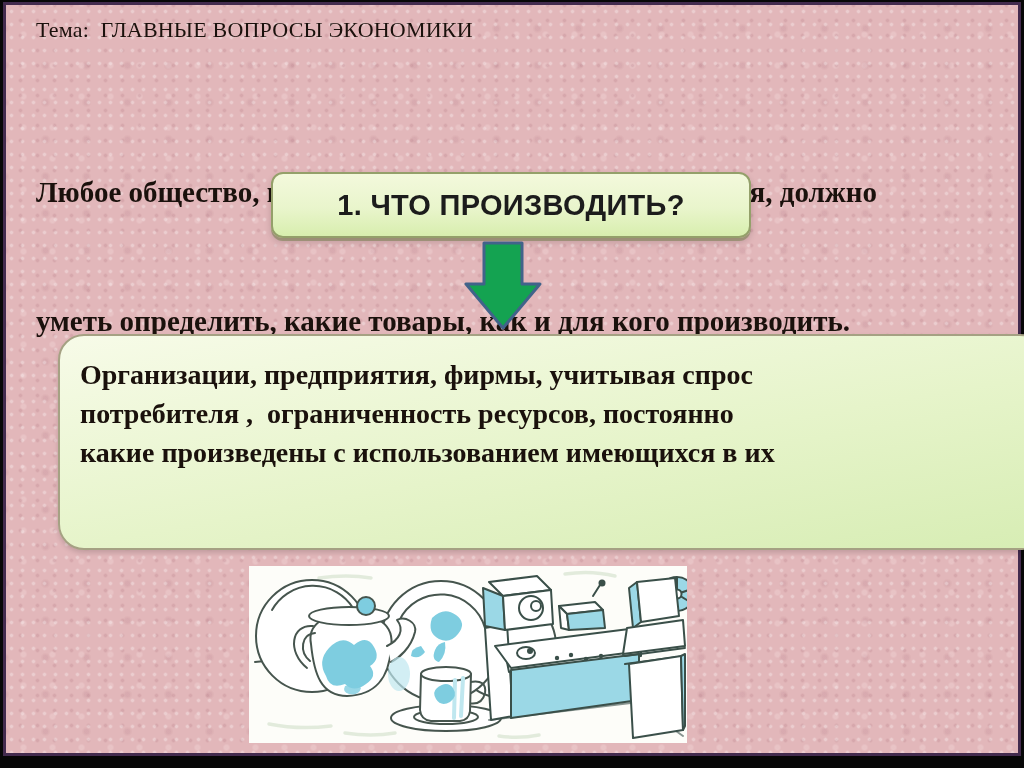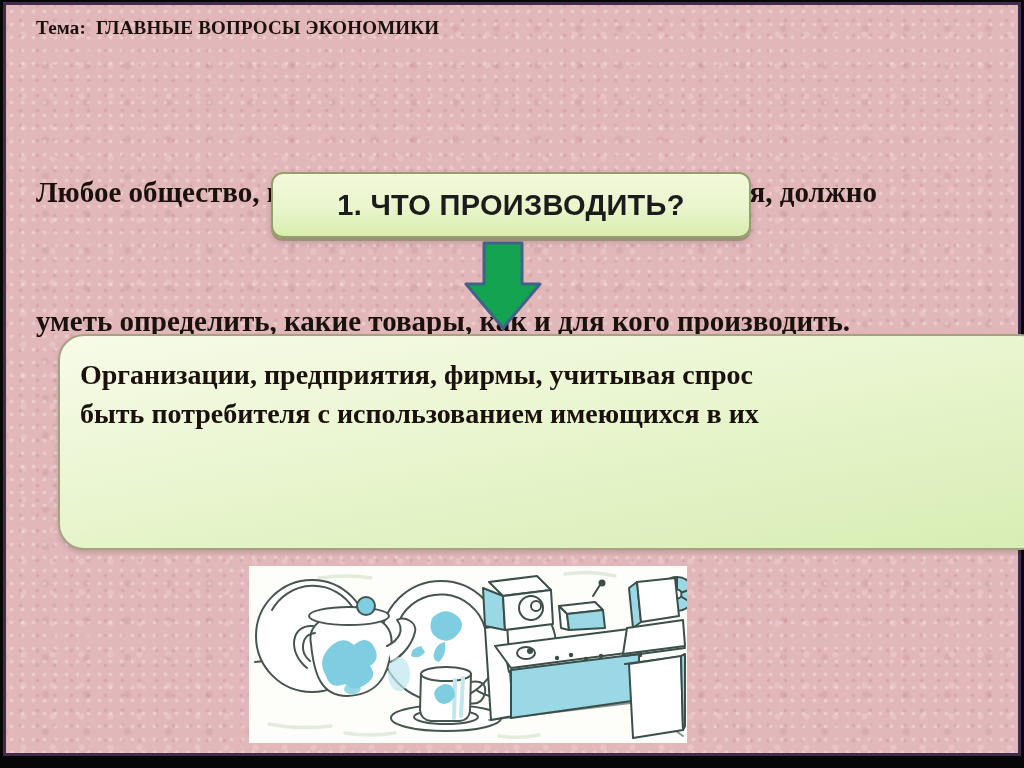--- a/index.html
+++ b/index.html
@@ -16,21 +16,21 @@
     background-image:
       radial-gradient(circle, rgba(255,255,255,.30) 1px, rgba(255,255,255,0) 2.5px),
       radial-gradient(circle, rgba(187,130,140,.30) 1px, rgba(187,130,140,0) 2.5px),
       radial-gradient(circle, rgba(255,238,238,.22) 2px, rgba(255,238,238,0) 4px),
       radial-gradient(circle, rgba(178,122,133,.20) 2px, rgba(178,122,133,0) 5px);
     background-size:11px 13px,17px 15px,29px 31px,41px 37px;
     background-position:0 0,6px 8px,3px 14px,19px 5px;
   }
   .title{
     position:absolute;left:30px;top:12px;
-    font-size:19px;font-weight:bold;color:#1a110c;
+    font-size:22px;font-weight:normal;color:#1a110c;
     white-space:pre-wrap;letter-spacing:.2px;
   }
   .intro{
     position:absolute;left:30px;top:80px;width:975px;
     font-size:29px;font-weight:bold;color:#1a110c;
     line-height:43px;white-space:pre-wrap;
   }
   .qbox{
     position:absolute;left:265px;top:167px;width:480px;height:66px;
     box-sizing:border-box;border:2px solid #94a06a;border-radius:12px;
@@ -77,21 +77,22 @@
     <div class="qbox">
       <span>1. ЧТО ПРОИЗВОДИТЬ?</span>
     </div>
 
     <svg class="arrow" width="92" height="92" viewBox="0 0 92 92">
       <polygon points="27,3 65,3 65,44 83,44 46,88 9,44 27,44" stroke="#41638a" stroke-width="3" stroke-linejoin="round" fill="#14a351"></polygon>
     </svg>
 
     <div class="abox">
       <div class="aline">Организации, предприятия, фирмы, учитывая спрос</div>
-      <div class="aline">быть потребителя с использованием имеющихся в их</div>
+      <div class="aline">потребителя ,  ограниченность ресурсов, постоянно</div>
+      <div class="aline">какие произведены с использованием имеющихся в их</div>
     </div>
 
     <div class="panel">
       <svg width="438" height="177" viewBox="0 0 438 177">
 
         <g stroke="#c3d6bb" stroke-width="3.5" fill="none" opacity="0.45" stroke-linecap="round">
           <path d="M20,158 q30 6 62 2"></path>
           <path d="M96,167 q26 4 50 0"></path>
           <path d="M190,160 q24 5 46 1"></path>
           <path d="M250,170 q20 3 40 -1"></path>

